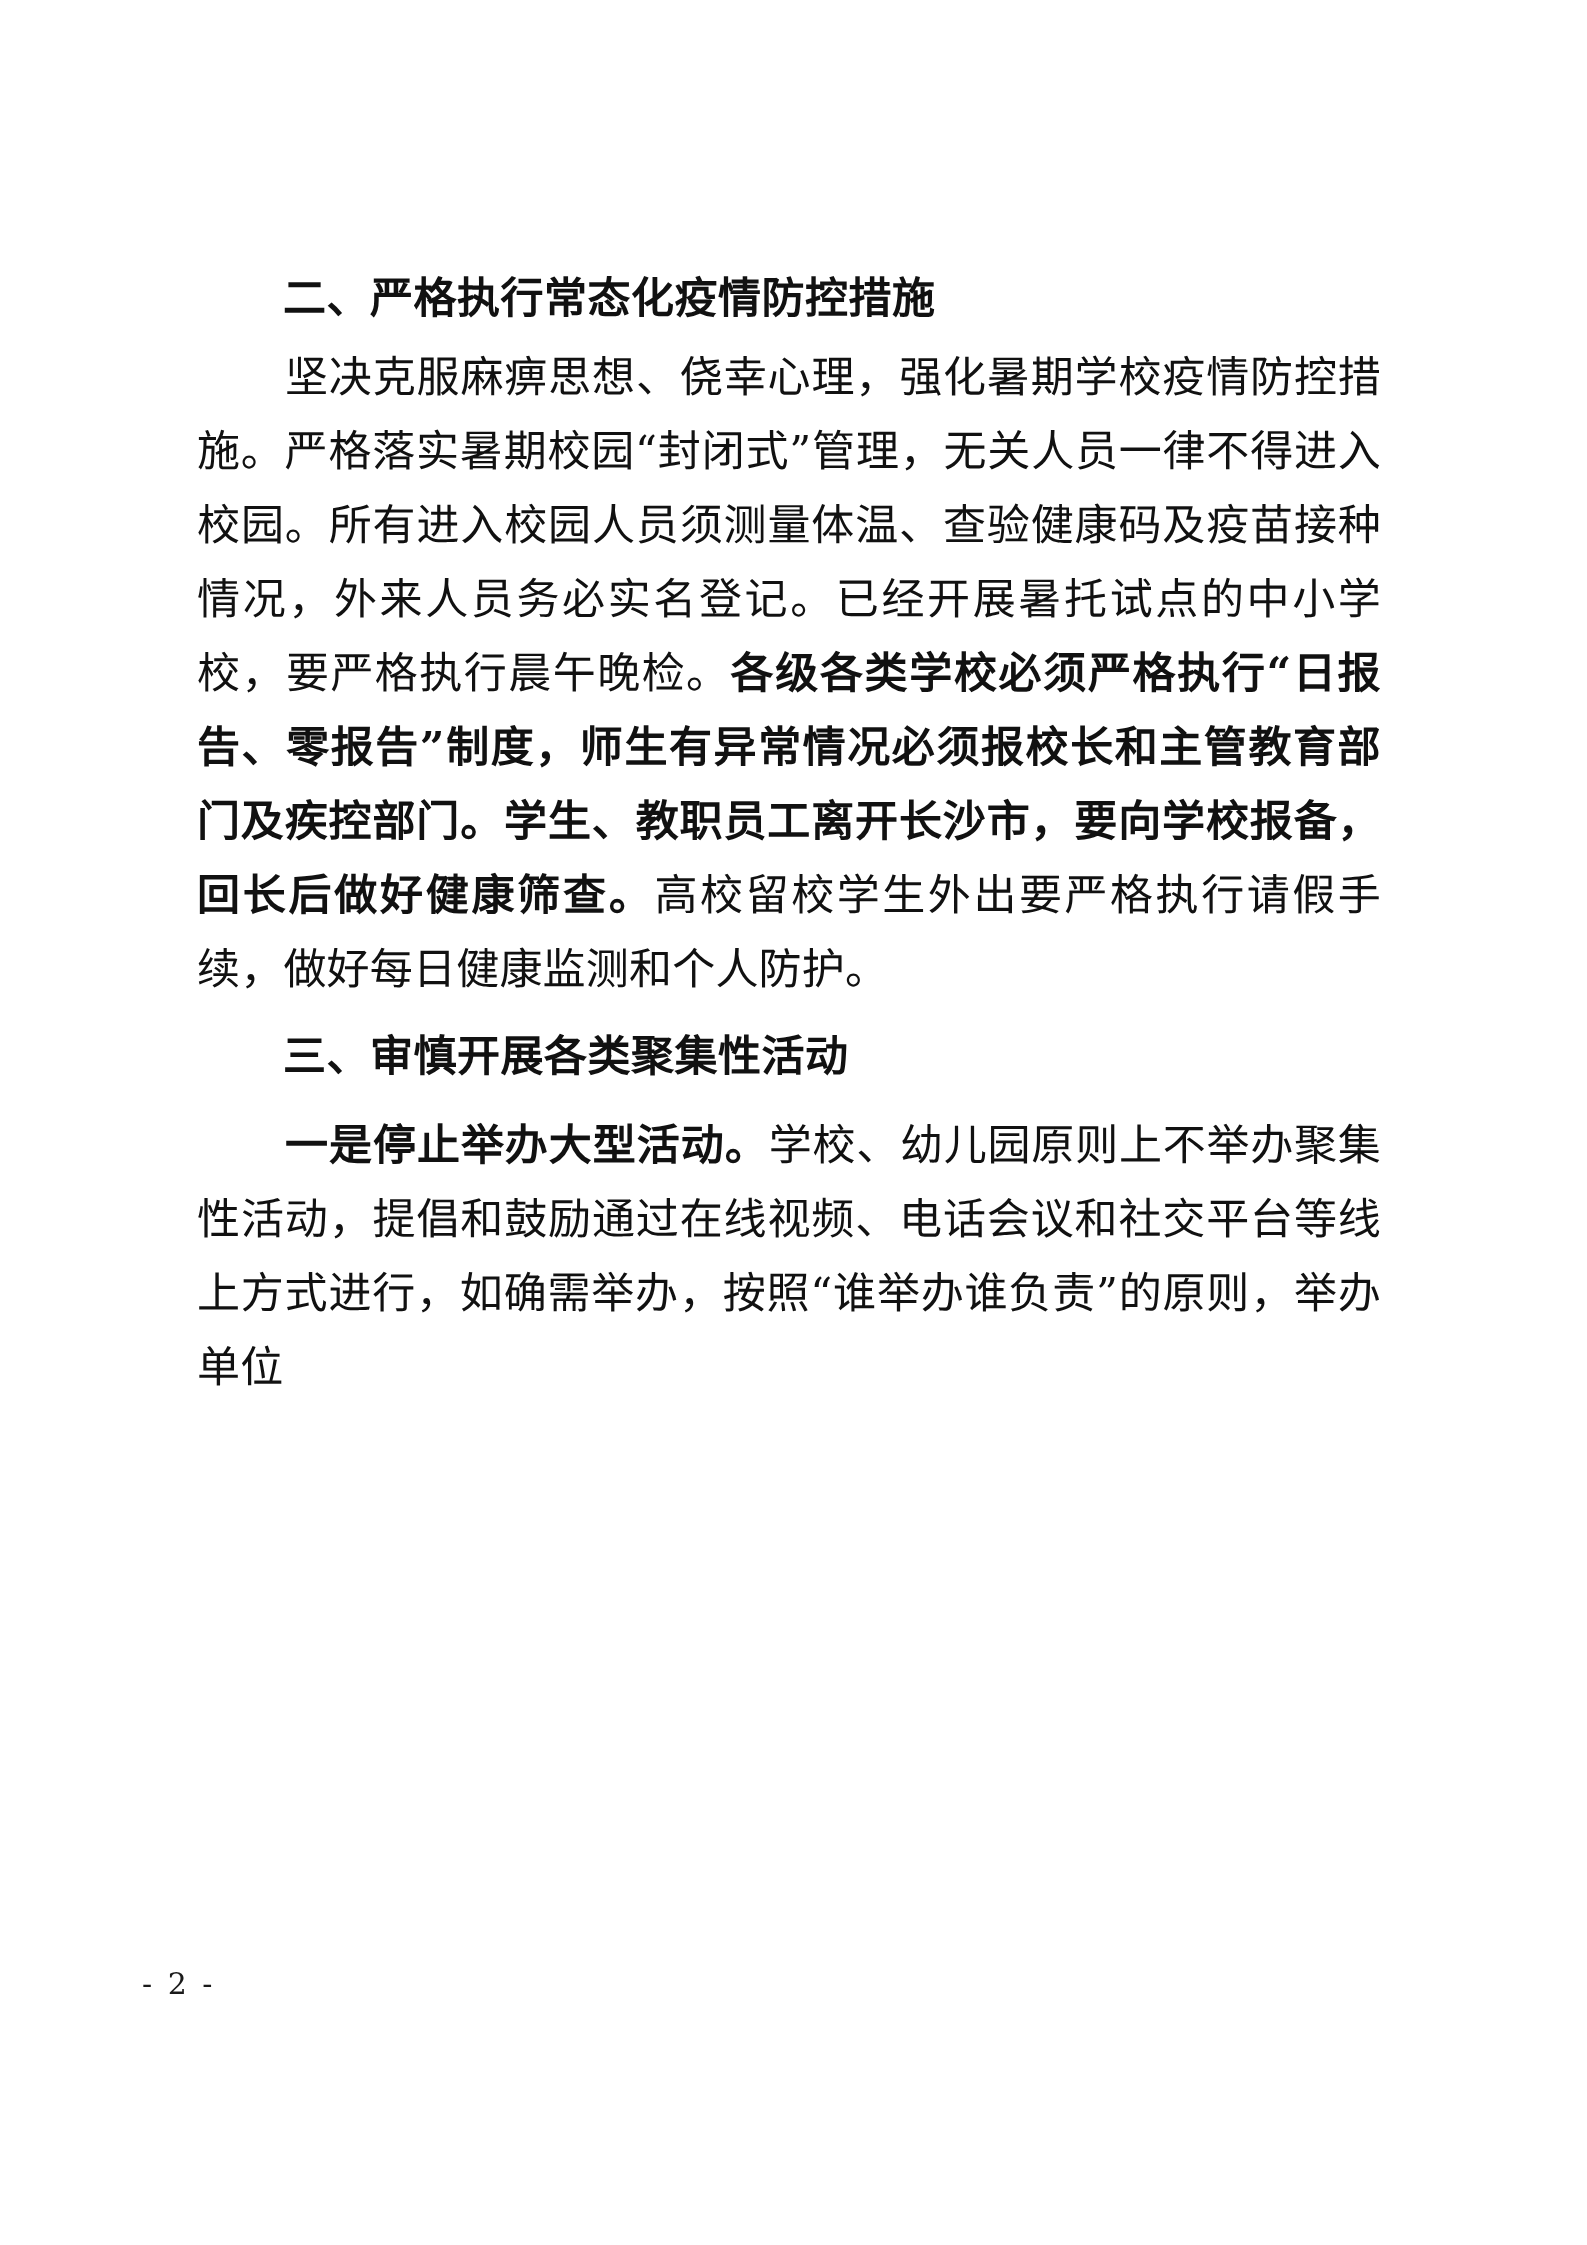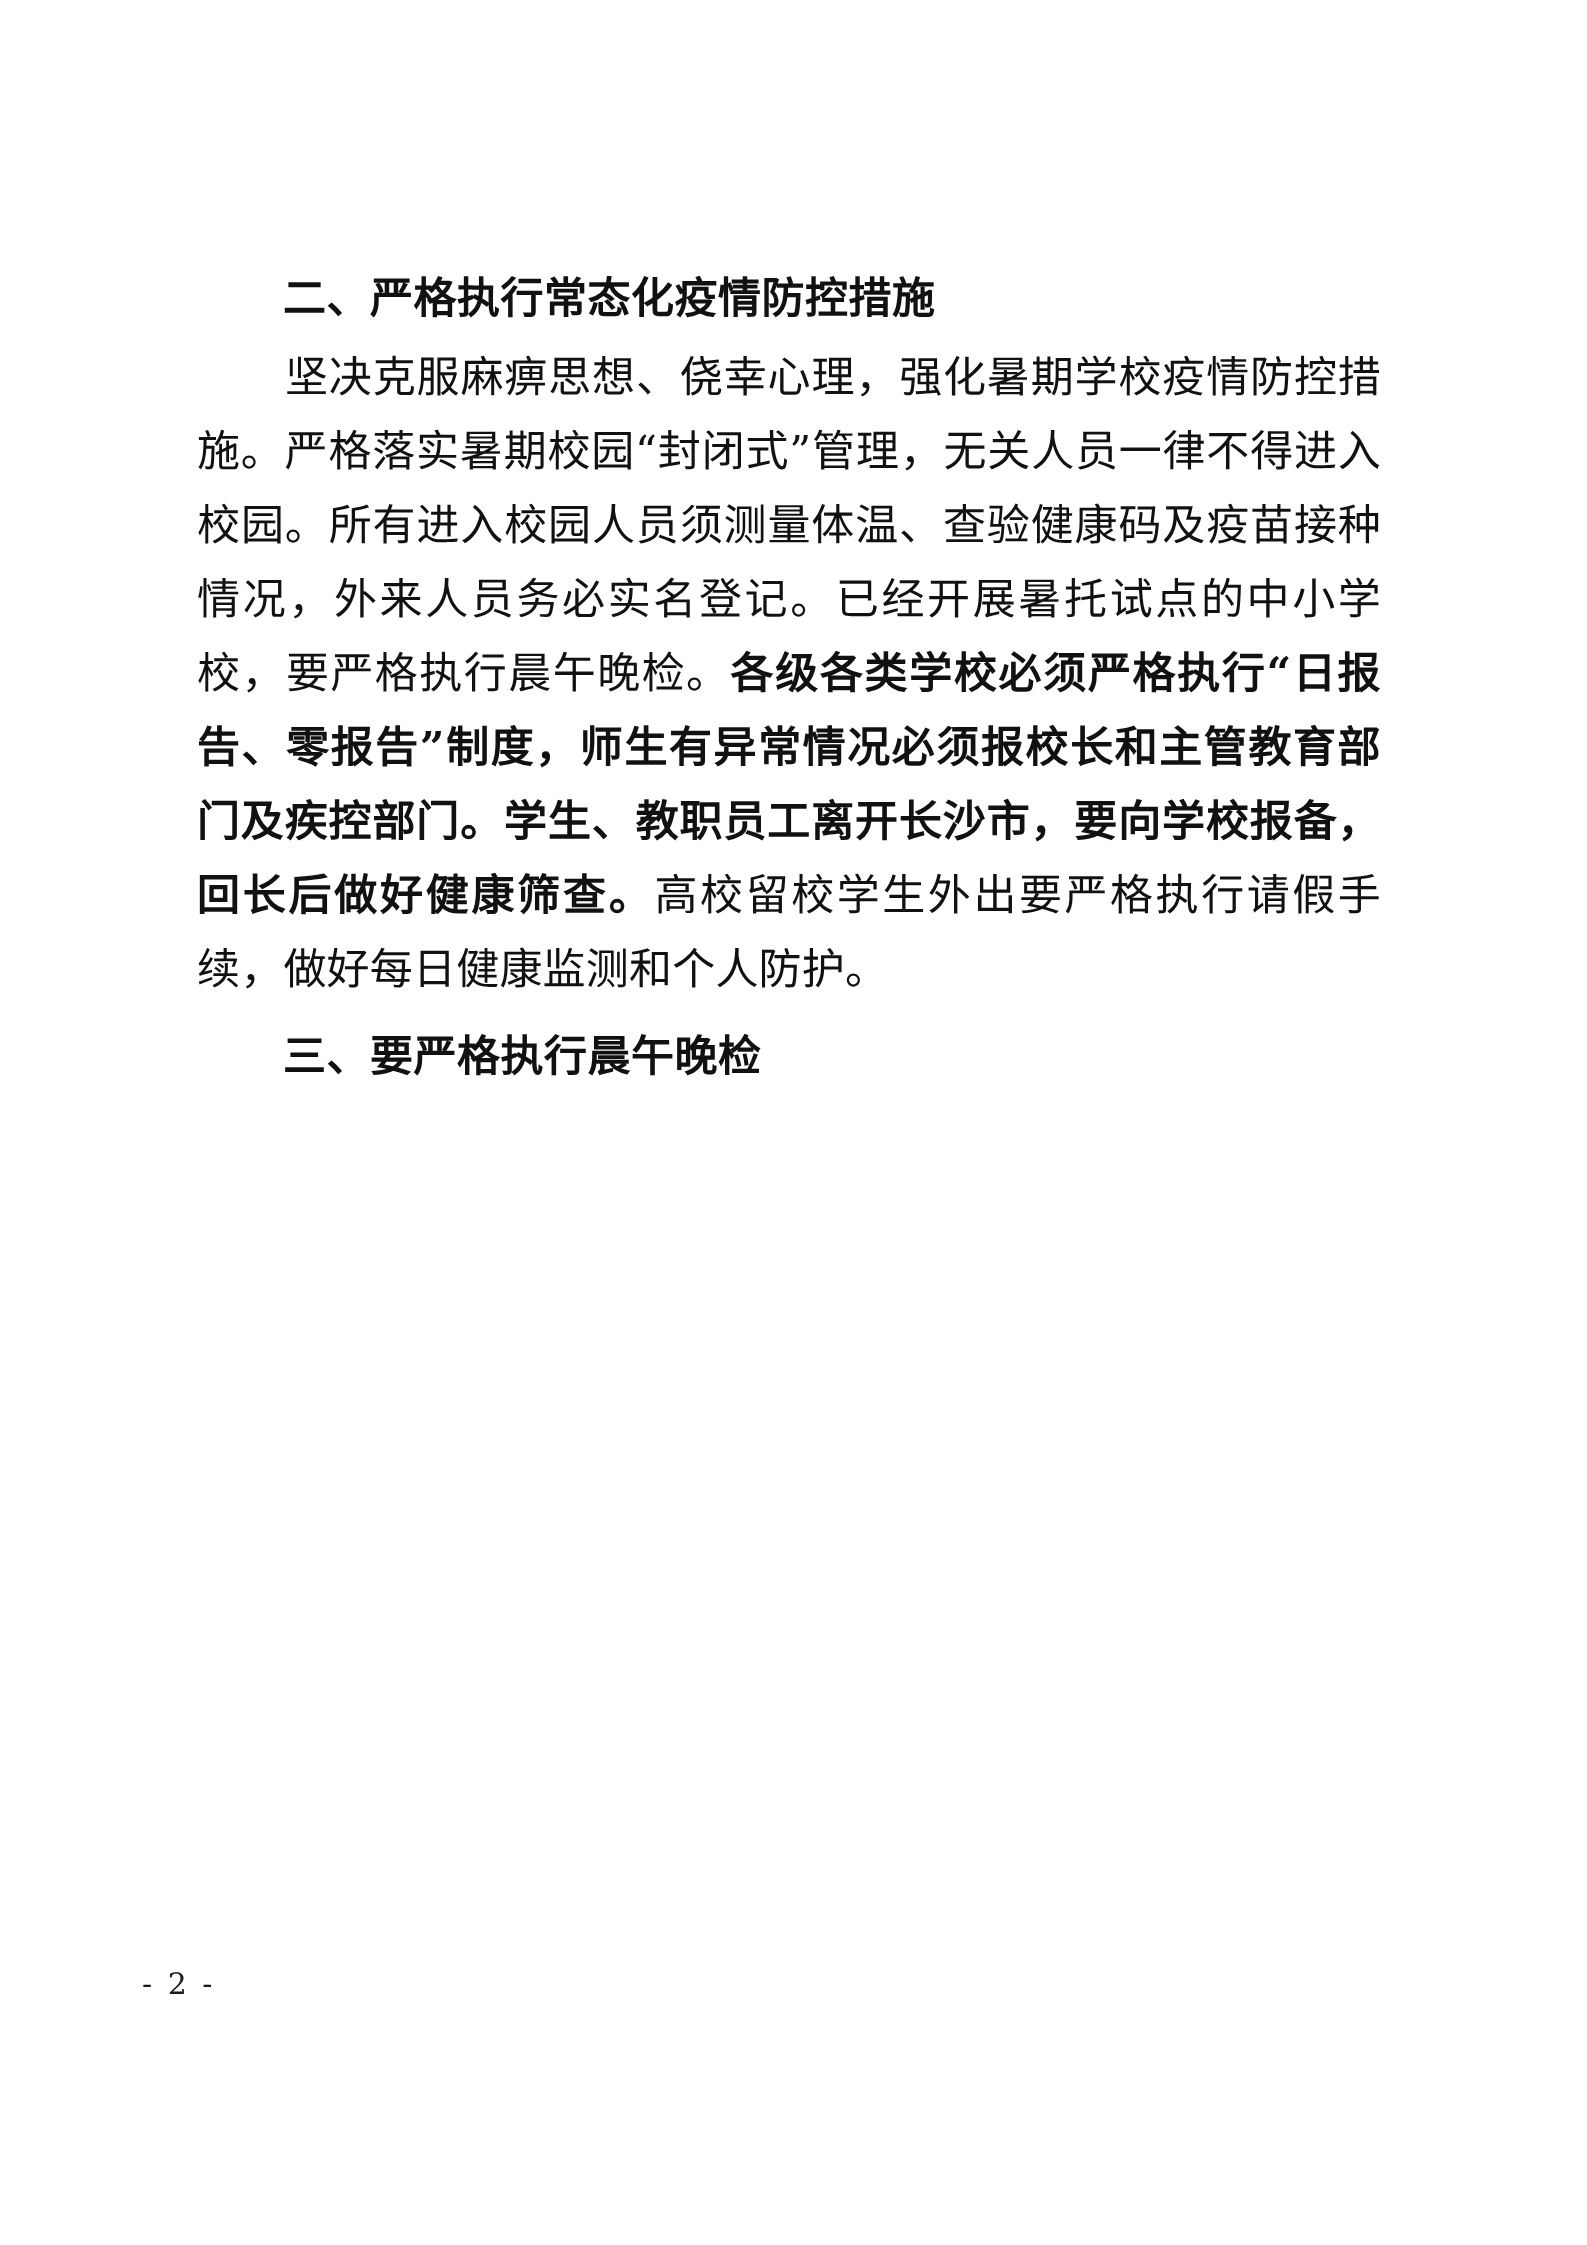--- a/index.html
+++ b/index.html
@@ -76,24 +76,25 @@
 <div class="page">
 
   <div class="content">
 
     <h2 class="heading">二、严格执行常态化疫情防控措施</h2>
 
     <p class="para"><span>坚决克服麻痹思想、侥幸心理，强化暑期学校疫情防控措施。严格落实暑期校园“封闭式”管理，无关人员一律不得进入校园。所有进入校园人员须测量体温、查验健康码及疫苗接种情况，外来人员务必实名登记。已经开展暑托试点的中小学校，要严格执行晨午晚检。</span><span class="bold">各级各类学校必须严格执行“日报告、零报告”制度，师生有异常情况必须报校长和主管教育部门及疾控部门。学生、教职员工离开长沙市，要向学校报备，回长后做好健康筛查。</span><span>高校留校学生外出要严格执行请假手续，做好每日健康监测和个人防护。</span></p>
 
     <div class="block-gap-md"></div>
 
-    <h2 class="heading">三、要严格执行晨午晚检</h2>
+    <h2 class="heading">三、审慎开展各类聚集性活动</h2>
 
 
     <div class="block-gap-md"></div>
 
 
+    <p class="para"><span class="bold">一是停止举办大型活动。</span><span>学校、幼儿园原则上不举办聚集性活动，提倡和鼓励通过在线视频、电话会议和社交平台等线上方式进行，如确需举办，按照“谁举办谁负责”的原则，举办单位</span></p>
 
   </div>
 
   <div class="page-number">- 2 -</div>
 
 </div>
 
 </body></html>

